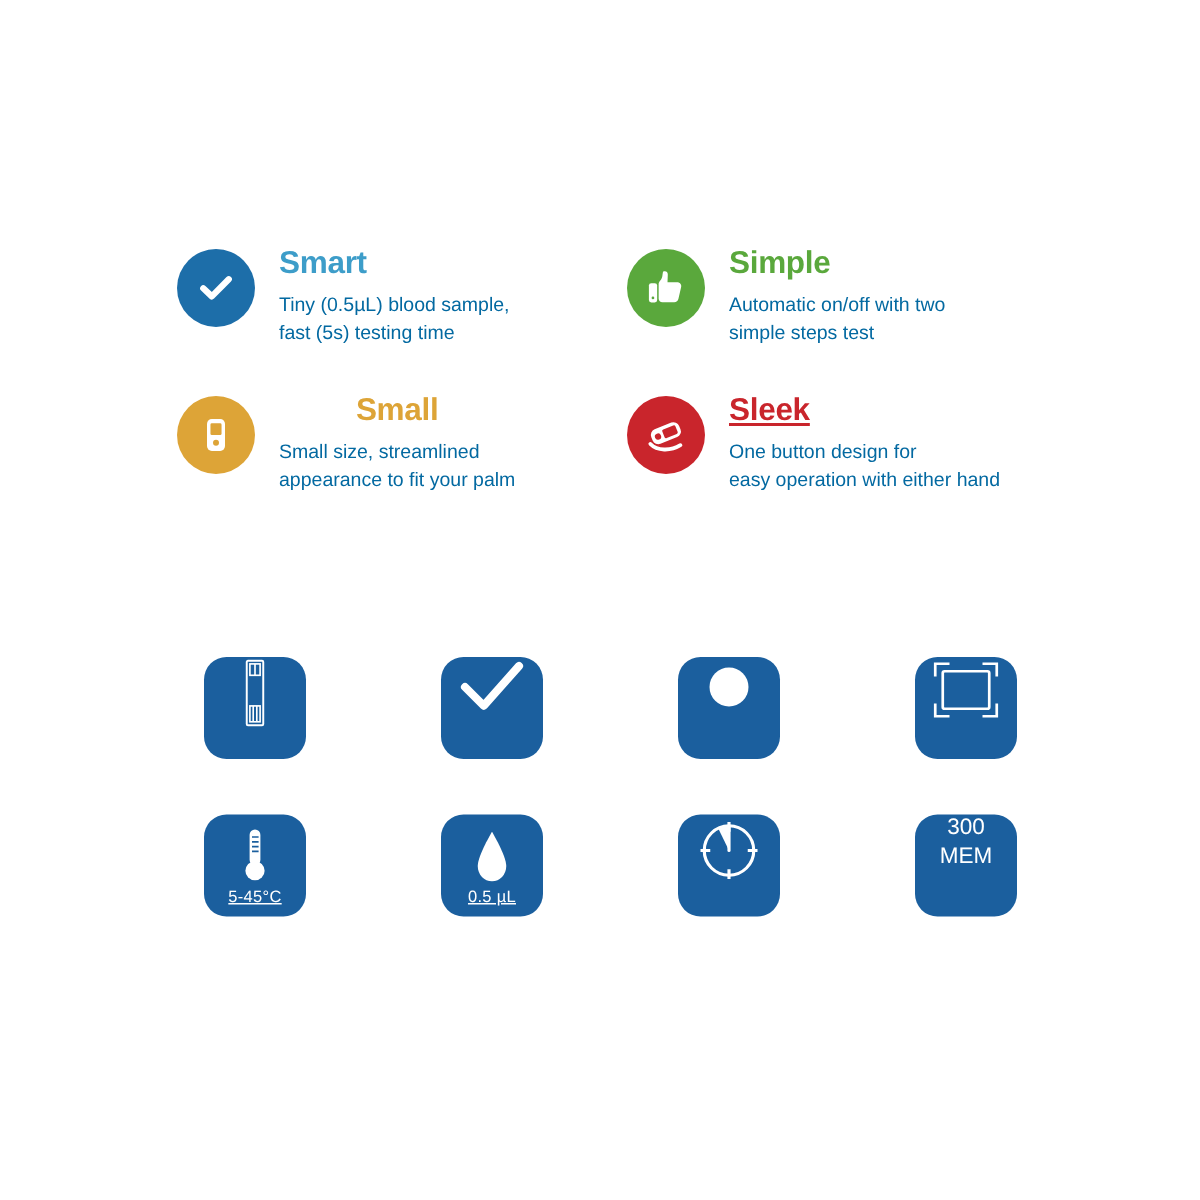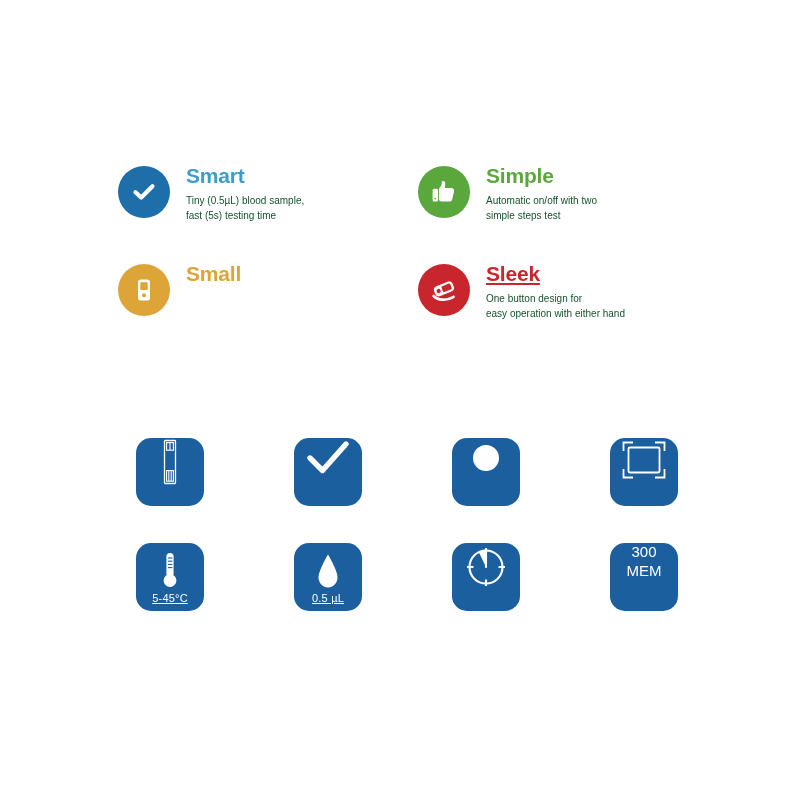--- a/index.html
+++ b/index.html
@@ -50,23 +50,23 @@
     padding-top: 4px;
   }
   .feature-title {
     font-size: 21px;
     font-weight: bold;
     letter-spacing: -0.2px;
     line-height: 1.1;
     margin: 0 0 7px 0;
   }
   .feature-desc {
-    font-size: 10px;
+    font-size: 13px;
     line-height: 1.45;
-    color: #14532d;
+    color: #0369a1;
     margin: 0;
     white-space: pre-line;
   }
   .t-smart  { color: #3d9dc9; }
   .t-simple { color: #5aa83c; }
   .t-small  { color: #dda437; text-align: center; }
   .t-sleek  { color: #c9252c; text-decoration: underline; }
 
   .c-smart  { background: #1d6ea9; }
   .c-simple { background: #5aa83c; }
@@ -157,20 +157,22 @@
     <div class="feature">
       <div class="feature-icon c-small">
         <svg width="30" height="30" viewBox="0 0 30 30" aria-hidden="true">
           <rect x="9.0" y="4.4" width="12.0" height="21.2" rx="3.2" fill="#ffffff"></rect>
           <rect x="11.3" y="7.2" width="7.4" height="7.8" rx="0.9" fill="#dda437"></rect>
           <circle cx="15.0" cy="20.2" r="2.0" fill="#dda437"></circle>
         </svg>
       </div>
       <div class="feature-body">
         <div class="feature-title t-small">Small</div>
+        <div class="feature-desc">Small size, streamlined
+appearance to fit your palm</div>
       </div>
     </div>
 
     <div class="feature">
       <div class="feature-icon c-sleek">
         <svg width="32" height="32" viewBox="0 0 32 32" aria-hidden="true">
           <g transform="rotate(-22 16 15)">
             <rect x="6.0" y="9.6" width="20.0" height="10.4" rx="4.0" fill="#ffffff"></rect>
             <rect x="14.2" y="11.8" width="9.4" height="6.2" rx="1.1" fill="#c9252c"></rect>
             <circle cx="10.3" cy="14.9" r="2.1" fill="#c9252c"></circle>

